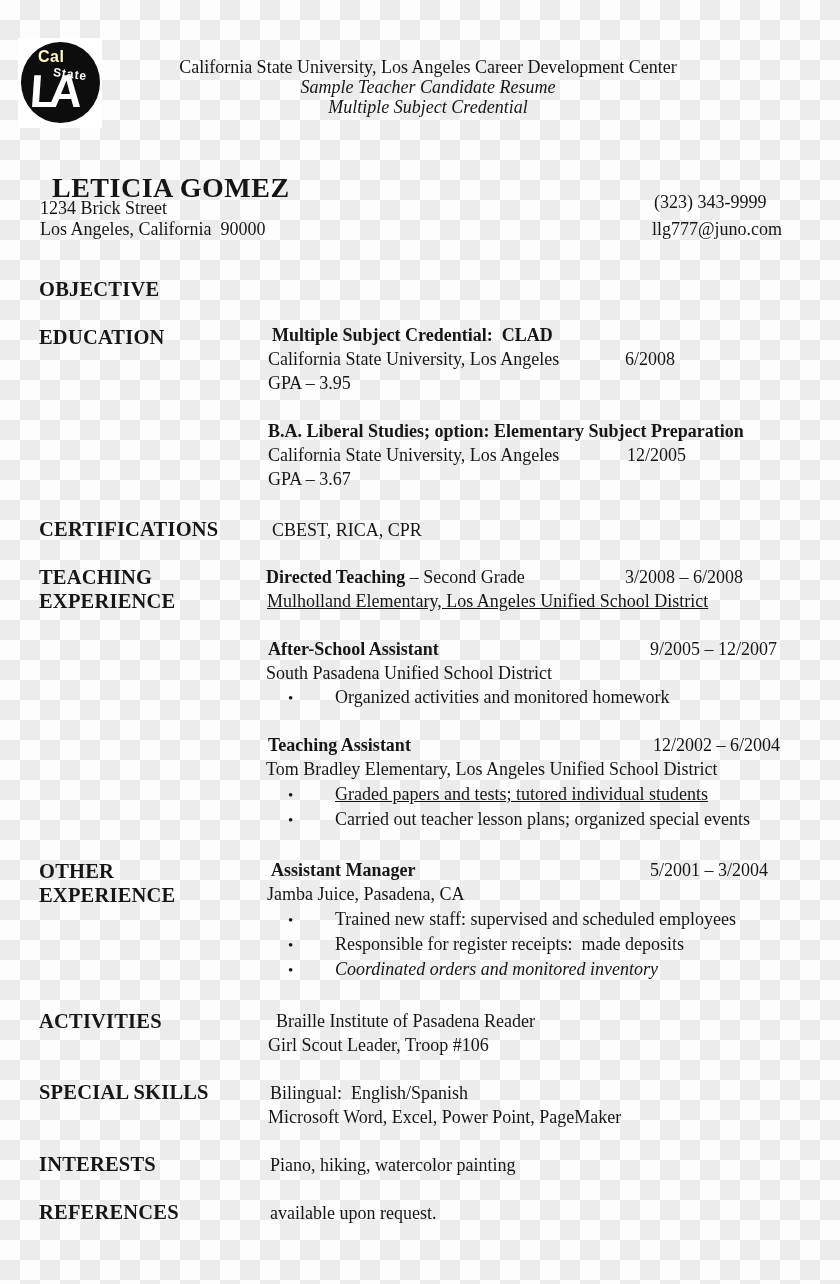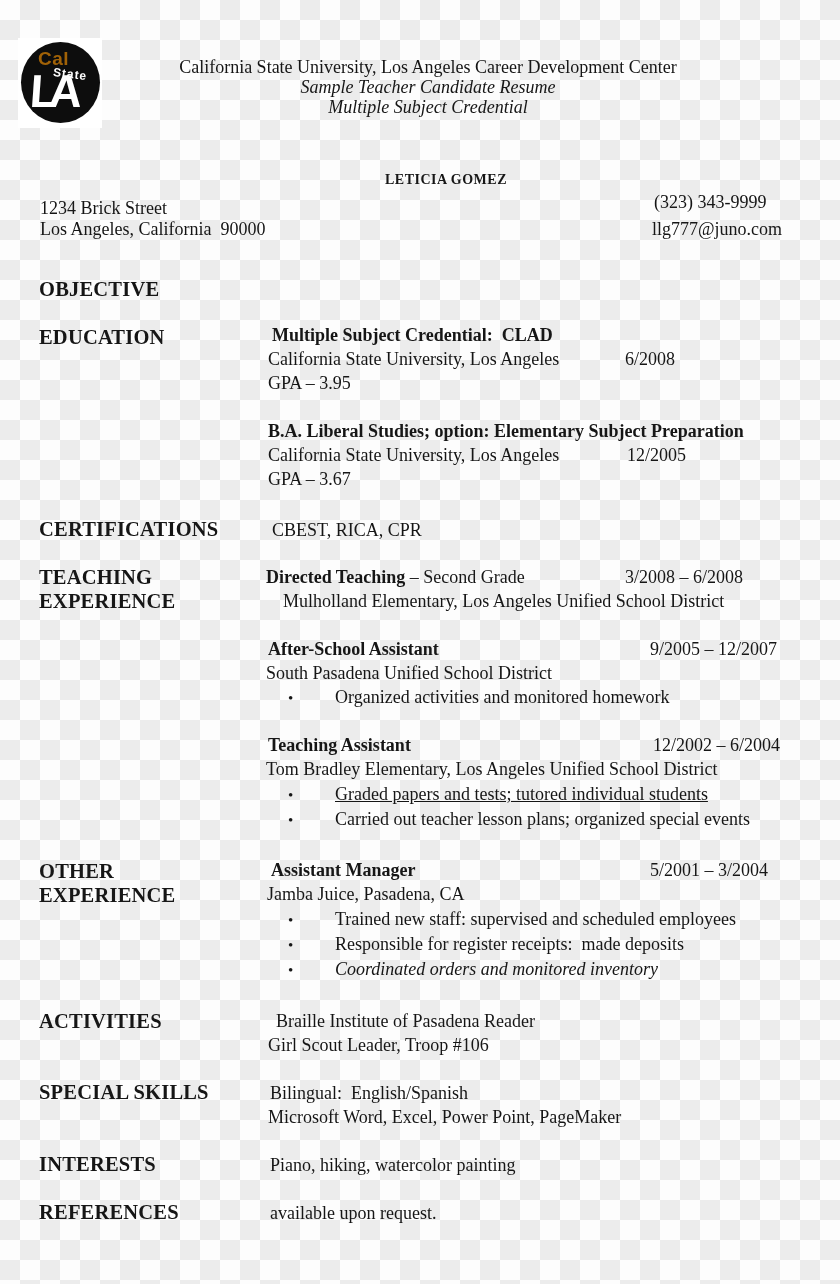--- a/index.html
+++ b/index.html
@@ -11,26 +11,26 @@
     background:repeating-conic-gradient(#ececec 0% 25%, #fdfdfd 0% 50%);
     background-size:40px 40px;
     font-family:"Liberation Serif","DejaVu Serif",serif;
     color:#161616;
   }
   .t{position:absolute;font-size:18px;line-height:22px;white-space:pre;}
   .b{font-weight:bold;}
   .i{font-style:italic;}
   .lbl{position:absolute;left:39px;font-size:20.5px;line-height:24px;font-weight:bold;white-space:pre;letter-spacing:.2px;}
   .hline{position:absolute;left:16px;right:0;text-align:center;font-size:18px;white-space:pre;}
-  .name{position:absolute;left:52px;right:0;text-align:center;font-size:14px;font-weight:bold;letter-spacing:.5px;white-space:pre;}
+  .name{position:absolute;left:52px;right:0;text-align:left;font-size:28px;font-weight:bold;letter-spacing:.5px;white-space:pre;}
   .dot{position:absolute;font-size:15px;}
   
   .logo-box{position:absolute;left:18px;top:38px;width:84px;height:90px;background:#fff;}
   .logo-circle{position:absolute;left:3px;top:4px;width:79px;height:81px;background:#0d0d0d;border-radius:50%;overflow:hidden;}
-  .logo-cal{position:absolute;left:17px;top:6px;font-family:"Liberation Sans","DejaVu Sans",sans-serif;font-weight:bold;font-size:19px;color:#a16207;letter-spacing:.5px;}
+  .logo-cal{position:absolute;left:17px;top:6px;font-family:"Liberation Sans","DejaVu Sans",sans-serif;font-weight:bold;font-size:16px;color:#fef9c3;letter-spacing:.5px;}
   .logo-state{position:absolute;left:32px;top:25px;font-family:"Liberation Sans","DejaVu Sans",sans-serif;font-weight:bold;font-size:12px;color:#fff;transform:rotate(7deg);letter-spacing:1px;}
   .logo-la{position:absolute;left:9px;top:22px;font-family:"Liberation Sans","DejaVu Sans",sans-serif;font-weight:bold;font-size:46px;color:#fff;letter-spacing:-9px;transform:skewX(-4deg);}
 </style>
 </head>
 <body>
 
 <div class="canvas">
 
   <div class="logo-box">
     <div class="logo-circle">
@@ -64,21 +64,21 @@
   <span class="t" style="top:468px;left:268px;">GPA – 3.67</span>
 
   <span class="lbl" style="top:517px;">CERTIFICATIONS</span>
   <span class="t" style="top:519px;left:272px;">CBEST, RICA, CPR</span>
 
   <span class="lbl" style="top:565px;">TEACHING</span>
   <span class="lbl" style="top:589px;">EXPERIENCE</span>
 
   <span class="t" style="top:566px;left:266px;"><span class="b">Directed Teaching</span><span> – Second Grade</span></span>
   <span class="t" style="top:566px;left:625px;">3/2008 – 6/2008</span>
-  <span class="t" style="top:590px;left:283px;">Mulholland Elementary, Los Angeles Unified School District</span>
+  <span class="t" style="top:590px;left:267px;text-decoration:underline;">Mulholland Elementary, Los Angeles Unified School District</span>
 
   <span class="t b" style="top:638px;left:268px;">After-School Assistant</span>
   <span class="t" style="top:638px;left:650px;font-family:Liberation Serif, serif;">9/2005 – 12/2007</span>
   <span class="t" style="top:662px;left:266px;">South Pasadena Unified School District</span>
   <span class="dot" style="top:690px;left:288px;position:absolute;">•</span>
   <span class="t" style="top:686px;left:335px;">Organized activities and monitored homework</span>
 
   <span class="t b" style="top:734px;left:268px;">Teaching Assistant</span>
   <span class="t" style="top:734px;left:653px;">12/2002 – 6/2004</span>
   <span class="t" style="top:758px;left:266px;">Tom Bradley Elementary, Los Angeles Unified School District</span>

